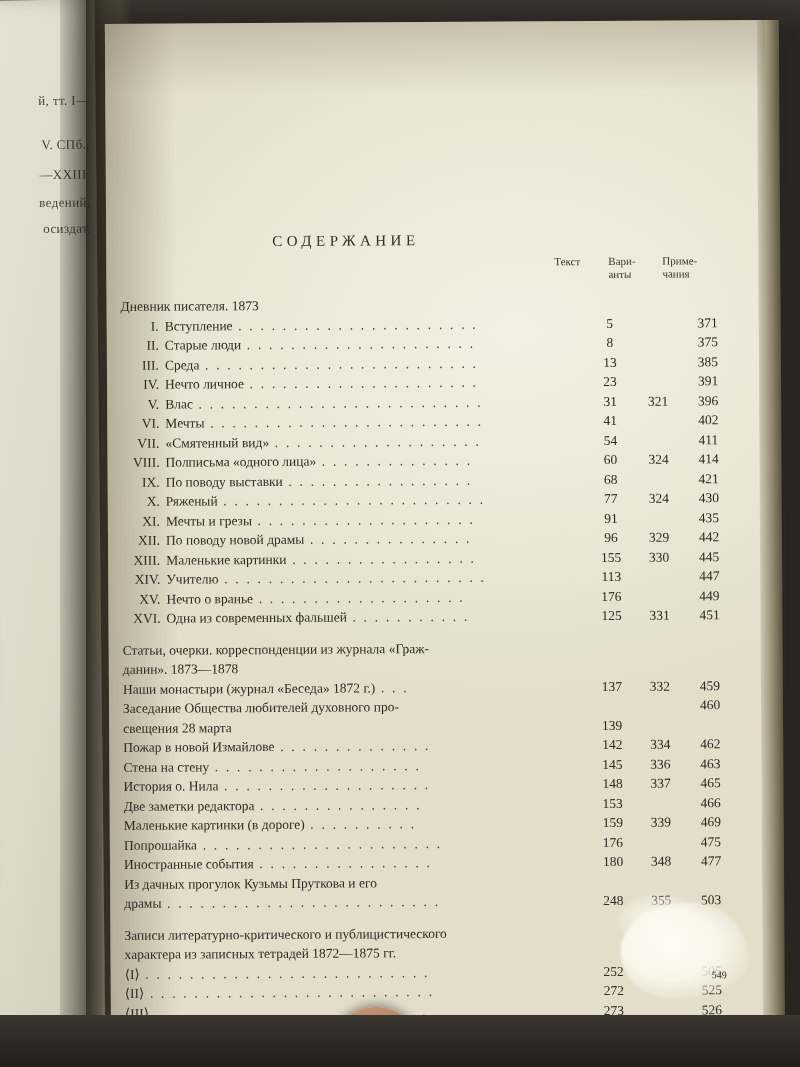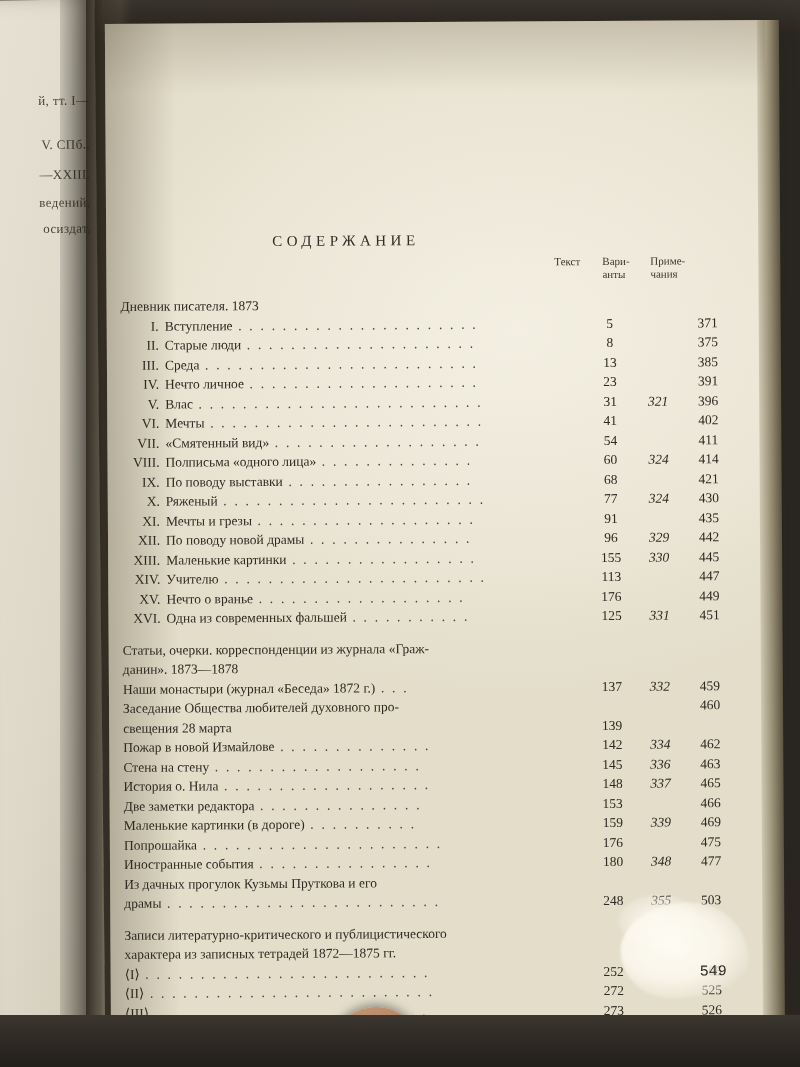--- a/index.html
+++ b/index.html
@@ -103,21 +103,21 @@
 
   .col-head {
     position: absolute;
     right: 18px;
     top: 24px;
     width: 160px;
     font-size: 11px;
     line-height: 13px;
     color: #3a352c;
     display: flex;
-    gap: 0;
+    gap: 6px;
   }
   .col-head .ch { width: 48px; text-align: left; }
   .col-head .ch.first { text-align: left; }
 
   table.toc {
     width: 100%;
     border-collapse: collapse;
     margin-top: 34px;
   }
   table.toc td {
@@ -127,43 +127,42 @@
     line-height: 19.5px;
     color: #2e2a23;
   }
   td.lbl { padding-right: 6px; }
   td.num {
     width: 48px;
     text-align: center;
     font-size: 13px;
   }
   td.num.n1 { width: 46px; }
-  td.num.n2 { width: 50px; font-style: italic; }
+  td.num.n2 { width: 50px; }
   td.num.n3 { width: 50px; }
 
   .ind0 { padding-left: 0px; }
   .ind2 { padding-left: 44px; }
   .ind3 { padding-left: 56px; }
   .ind4 { padding-left: 98px; }
 
   .rom { display: inline-block; min-width: 44px; text-align: right; padding-right: 6px; }
   .dots { letter-spacing: 2.2px; color: #4a443a; }
   .spacer td { height: 12px; line-height: 12px; }
 
   .appendix {
     letter-spacing: 3px;
   }
 
   .page-number {
     position: absolute;
     right: 44px;
     bottom: 70px;
-    font-size: 15px;
+    font-size: 10px;
     color: #2e2a23;
-    font-family: Liberation Mono, monospace;
   }
 
   
   .stain {
     position: absolute;
     right: 22px; bottom: 52px;
     width: 128px; height: 96px;
     background: radial-gradient(ellipse at 40% 45%, rgba(255,253,245,0.95) 0%, rgba(252,249,238,0.85) 45%, rgba(243,238,224,0.25) 75%, rgba(243,238,224,0) 100%);
     border-radius: 55% 45% 60% 40% / 50% 60% 40% 50%;
     filter: blur(1.2px);

